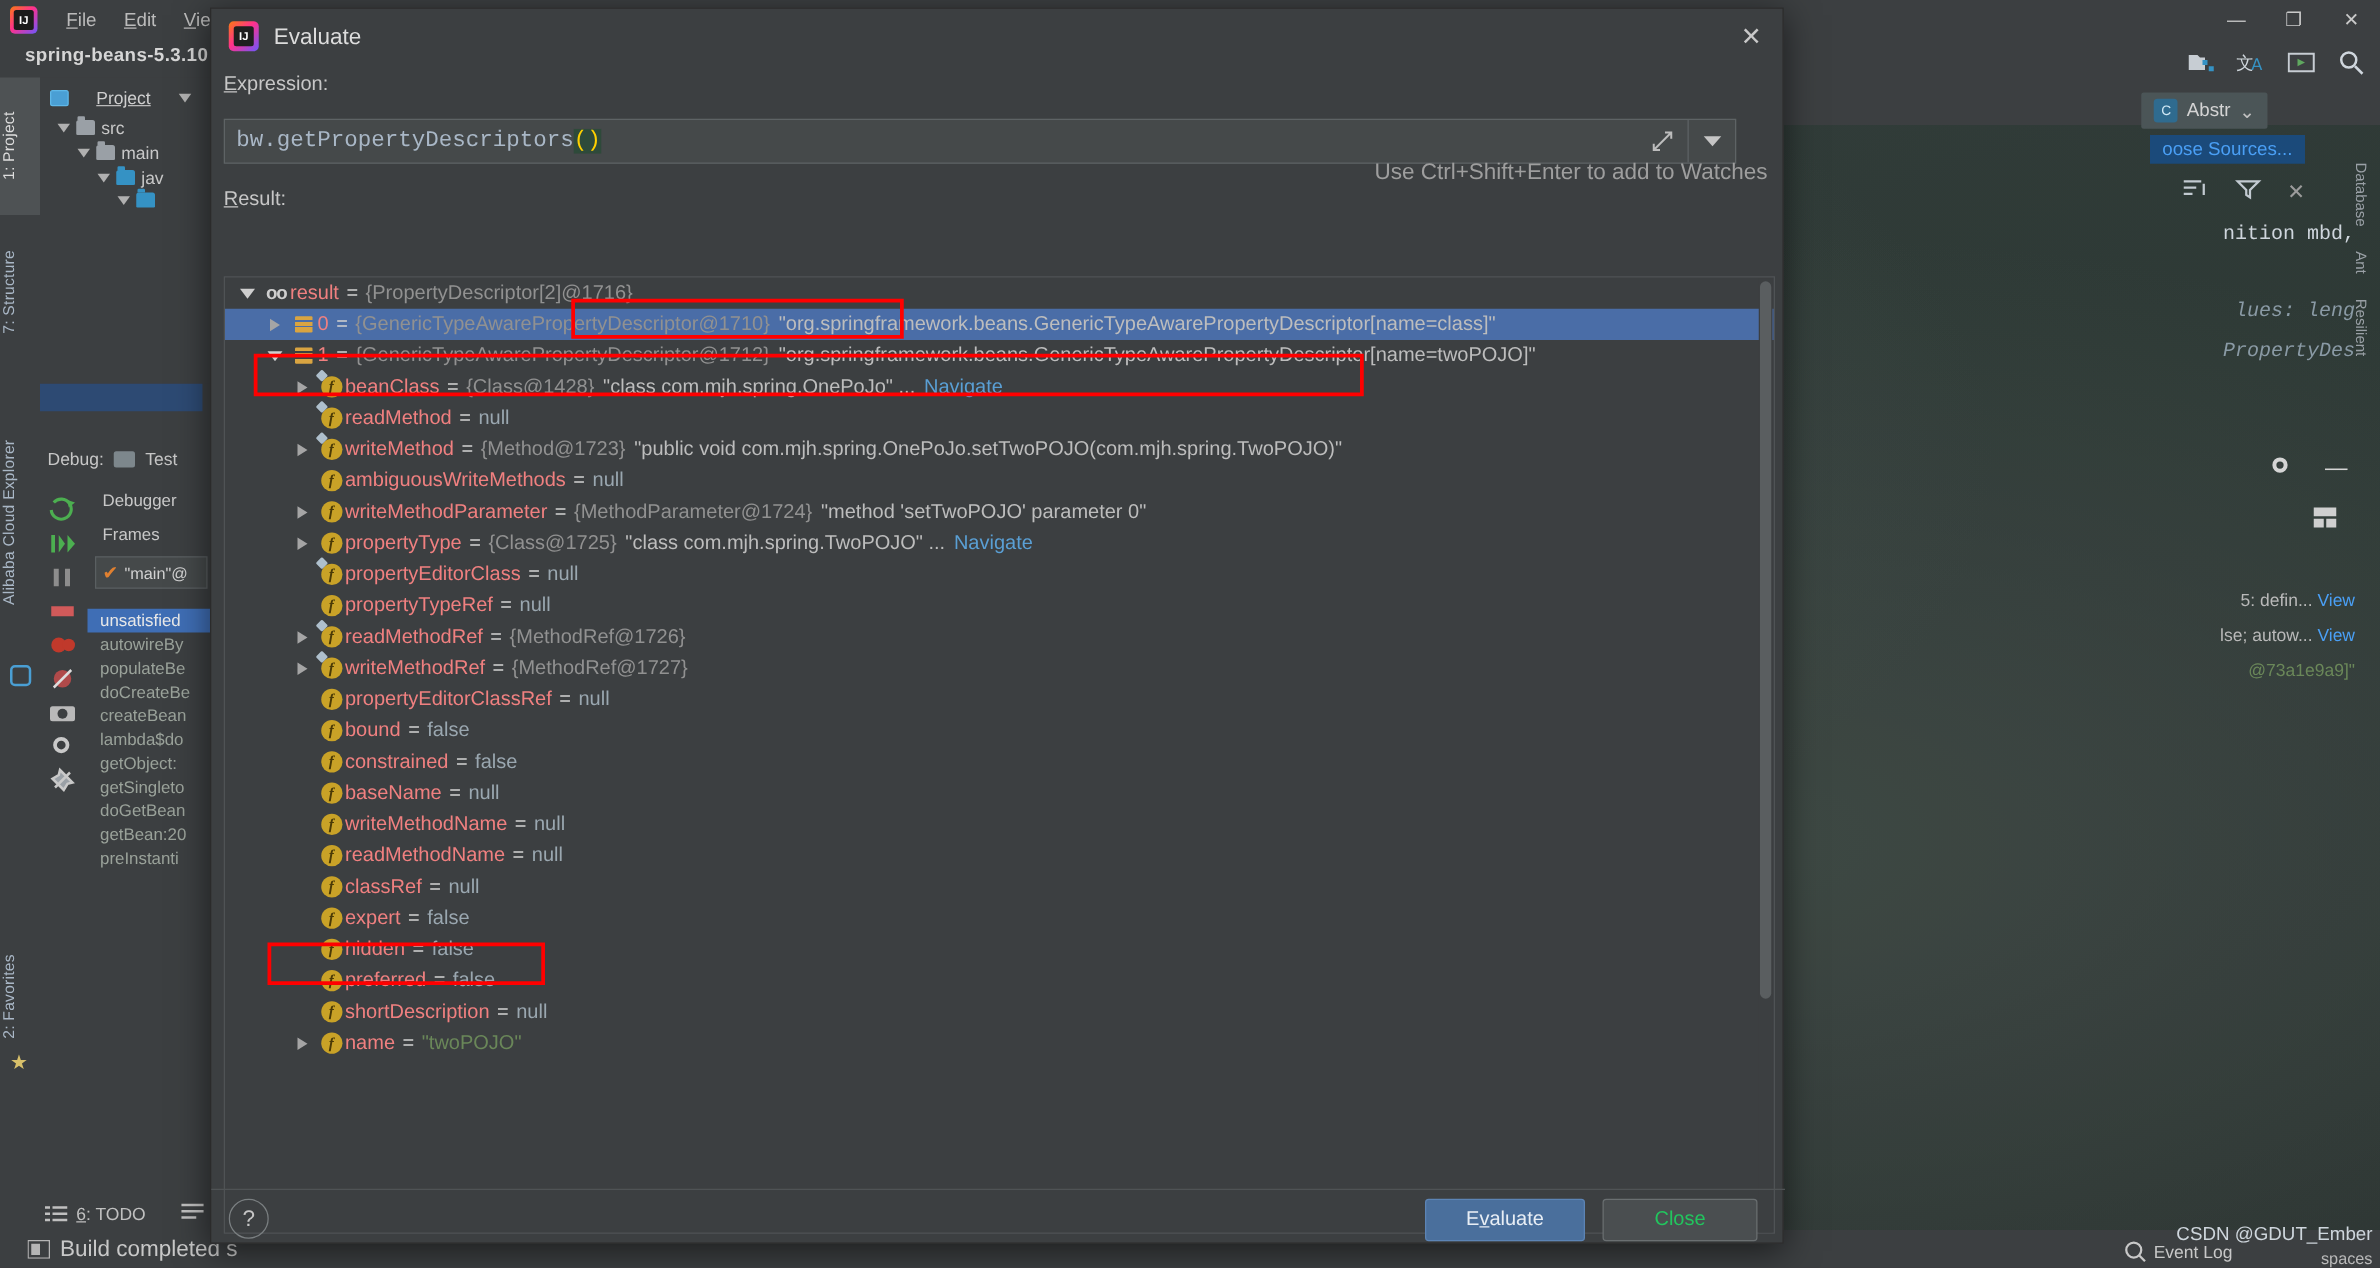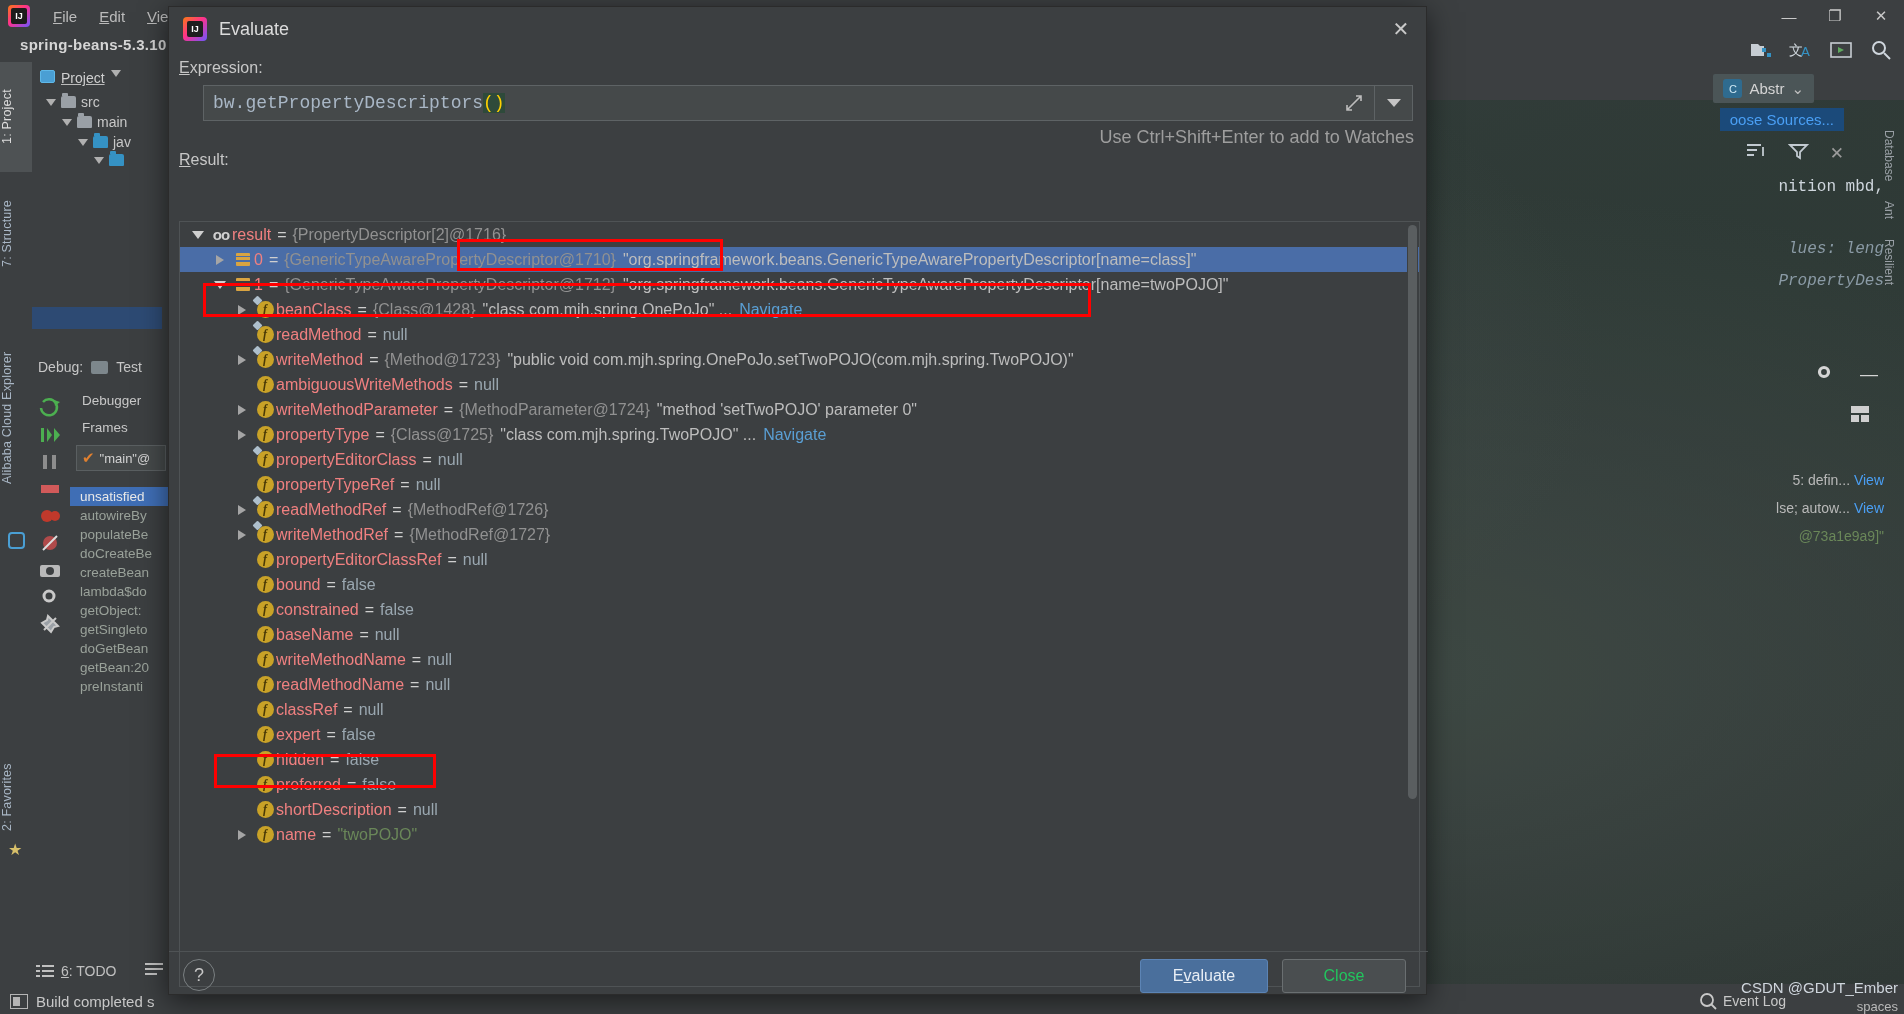--- a/index.html
+++ b/index.html
@@ -81,21 +81,21 @@
     padding:6px 0;
   }
   .vtab.active{ background:#4e5254; color:#ddd; }
 
   
   .projpanel{
     position:absolute;left:32px;top:62px;width:136px;height:245px;
     background:#3c3f41;z-index:4;
     color:#bbb;font-size:14px;
   }
-  .proj-head{display:flex;align-items:flex-start;gap:6px;padding:8px 6px 6px 8px;text-decoration:underline;}
+  .proj-head{display:flex;align-items:center;gap:22px;padding:8px 6px 6px 8px;text-decoration:underline;}
   .proj-head .swatch{width:15px;height:13px;background:#4a9fd4;border:1px solid #5fb8e8;border-radius:2px;}
   .tree-row{display:flex;align-items:center;gap:5px;font-size:14px;color:#c8c8c8;padding:2px 0;}
   .tri{width:0;height:0;border-left:6px solid #b0b0b0;border-top:4px solid transparent;border-bottom:4px solid transparent;}
   .tri.open{border-left:5px solid transparent;border-right:5px solid transparent;border-top:7px solid #b0b0b0;border-bottom:none;}
   .folder{width:15px;height:12px;background:#9aa0a6;border-radius:2px 2px 1px 1px;position:relative;}
   .folder.blue{background:#3592c4;}
   .folder::before{content:"";position:absolute;left:1px;top:-3px;width:6px;height:3px;background:inherit;border-radius:1px 1px 0 0;}
 
   .selbar{position:absolute;left:32px;top:307px;width:130px;height:22px;background:#2d4a73;z-index:4;}
 
@@ -114,21 +114,21 @@
   .frames-list{margin-top:16px;font-size:13.5px;}
   .frames-list div{padding:2px 0 2px 10px;color:#9aa29a;}
   .frames-list div.sel{background:#3f6eb5;color:#e8e8e8;}
 
   
   .statusbar{
     position:absolute;left:0;bottom:0;width:1904px;height:30px;
     z-index:6;color:#bdbdbd;font-size:14px;
   }
   .todo-row{position:absolute;left:36px;bottom:30px;height:26px;display:flex;align-items:center;gap:7px;color:#c0c0c0;font-size:14px;}
-  .build-row{position:absolute;left:10px;bottom:4px;display:flex;align-items:center;gap:8px;color:#c8c8c8;font-size:15px;justify-content:center;}
+  .build-row{position:absolute;left:22px;bottom:4px;display:flex;align-items:center;gap:8px;color:#c8c8c8;font-size:18px;justify-content:center;}
 
   
   .r-toolbar{position:absolute;right:10px;top:38px;display:flex;align-items:center;gap:14px;z-index:5;}
   .r-ico{width:26px;height:24px;display:flex;align-items:center;justify-content:center;color:#b7c0c8;}
   .tabpill{
     position:absolute;right:90px;top:74px;display:flex;align-items:center;gap:7px;
     background:#4b5557;padding:5px 10px;border-radius:2px;color:#d4d4d4;font-size:15px;z-index:5;
   }
   .choose-src{
     position:absolute;right:60px;top:108px;color:#4a9ff5;font-size:15px;z-index:5;
@@ -169,22 +169,22 @@
   .dlg-close{
     position:absolute;right:8px;top:6px;width:34px;height:32px;
     display:flex;align-items:center;justify-content:center;color:#c9c9c9;font-size:20px;
   }
 
   .lbl{color:#c7c7c7;font-size:16px;}
   .lbl u{text-decoration:underline;}
 
   .expr-label{position:absolute;left:10px;top:52px;}
   .expr-box{
-    position:absolute;left:10px;top:78px;width:1210px;height:36px;
-    background:#45494a;border:1px solid #5e6365;display:flex;align-items:center;margin-left:24px;
+    position:absolute;left:10px;top:88px;width:1210px;height:36px;
+    background:#45494a;border:1px solid #5e6365;display:flex;align-items:center;
   }
   .expr-text{
     flex:1;padding-left:9px;color:#a9b7c6;
     font-family:"Liberation Mono",monospace;font-size:18px;white-space:nowrap;overflow:hidden;
   }
   .expr-text .paren{color:#ffd000;background:#2e4a3a;}
   .expand-btn{width:40px;height:34px;display:flex;align-items:center;justify-content:center;color:#b7b7b7;font-size:15px;}
   .dd-btn{width:38px;height:34px;border-left:1px solid #5e6365;display:flex;align-items:center;justify-content:center;}
   .dd-caret{width:0;height:0;border-left:7px solid transparent;border-right:7px solid transparent;border-top:8px solid #c5c5c5;}
   .hint{

